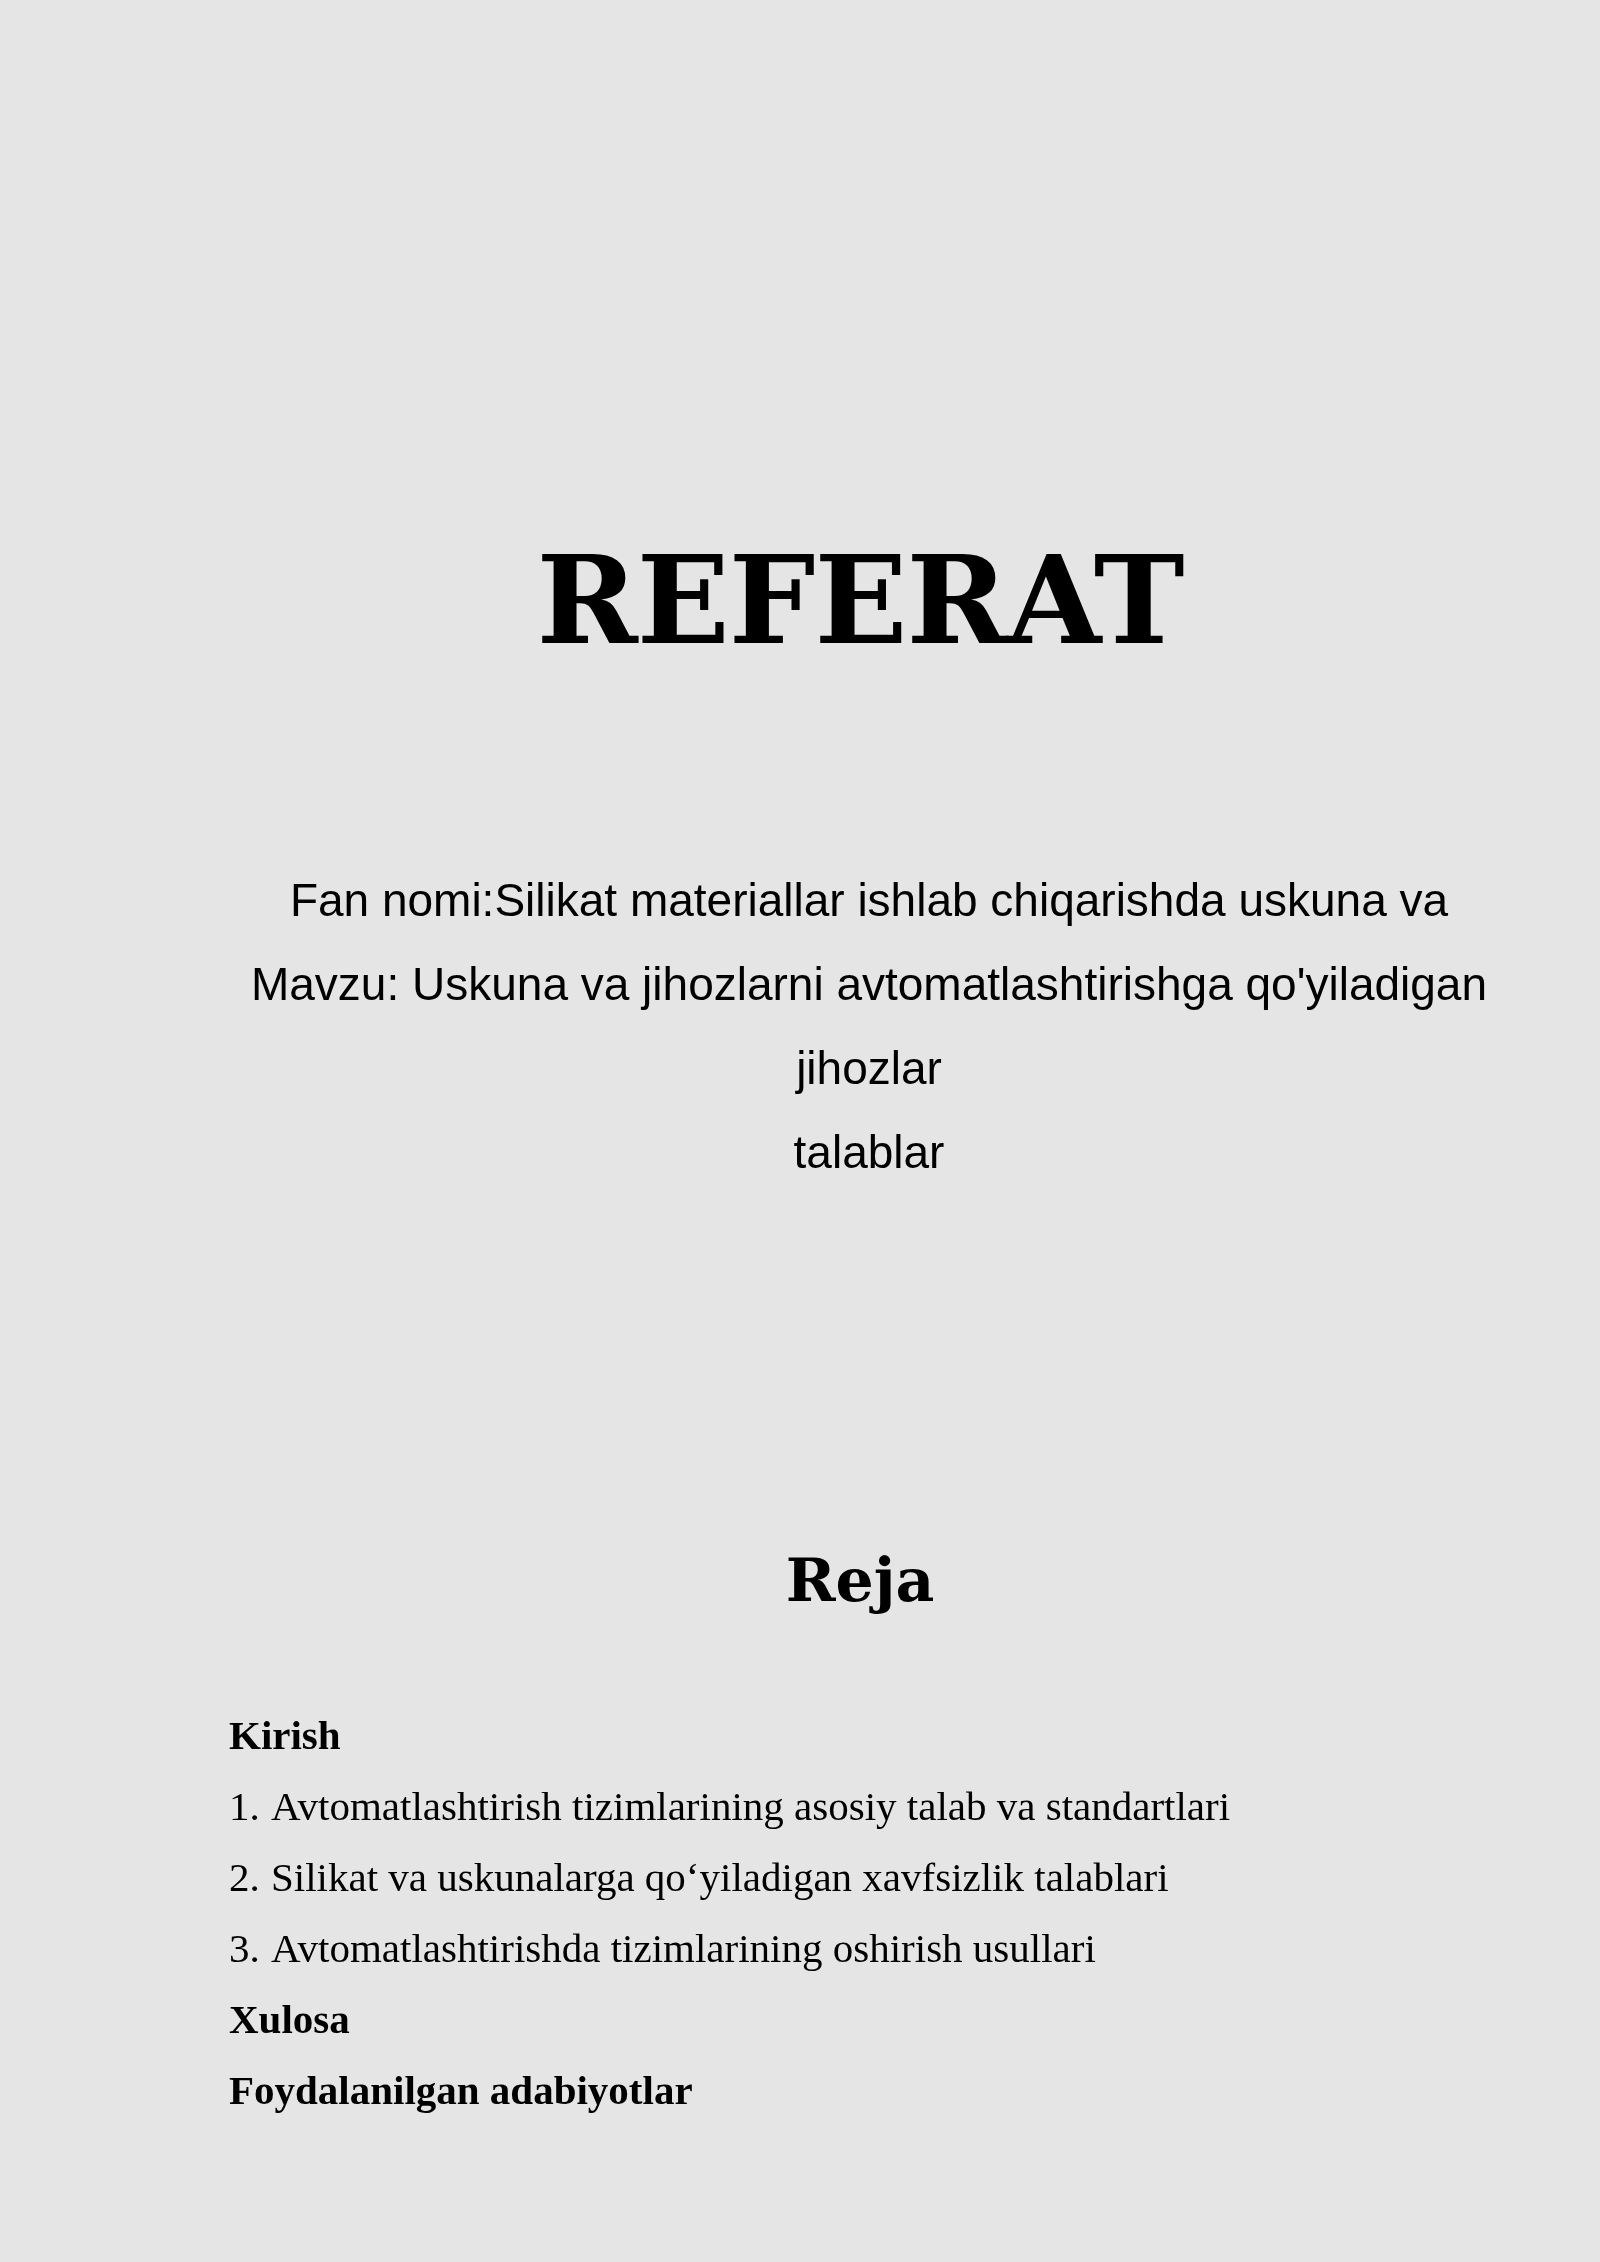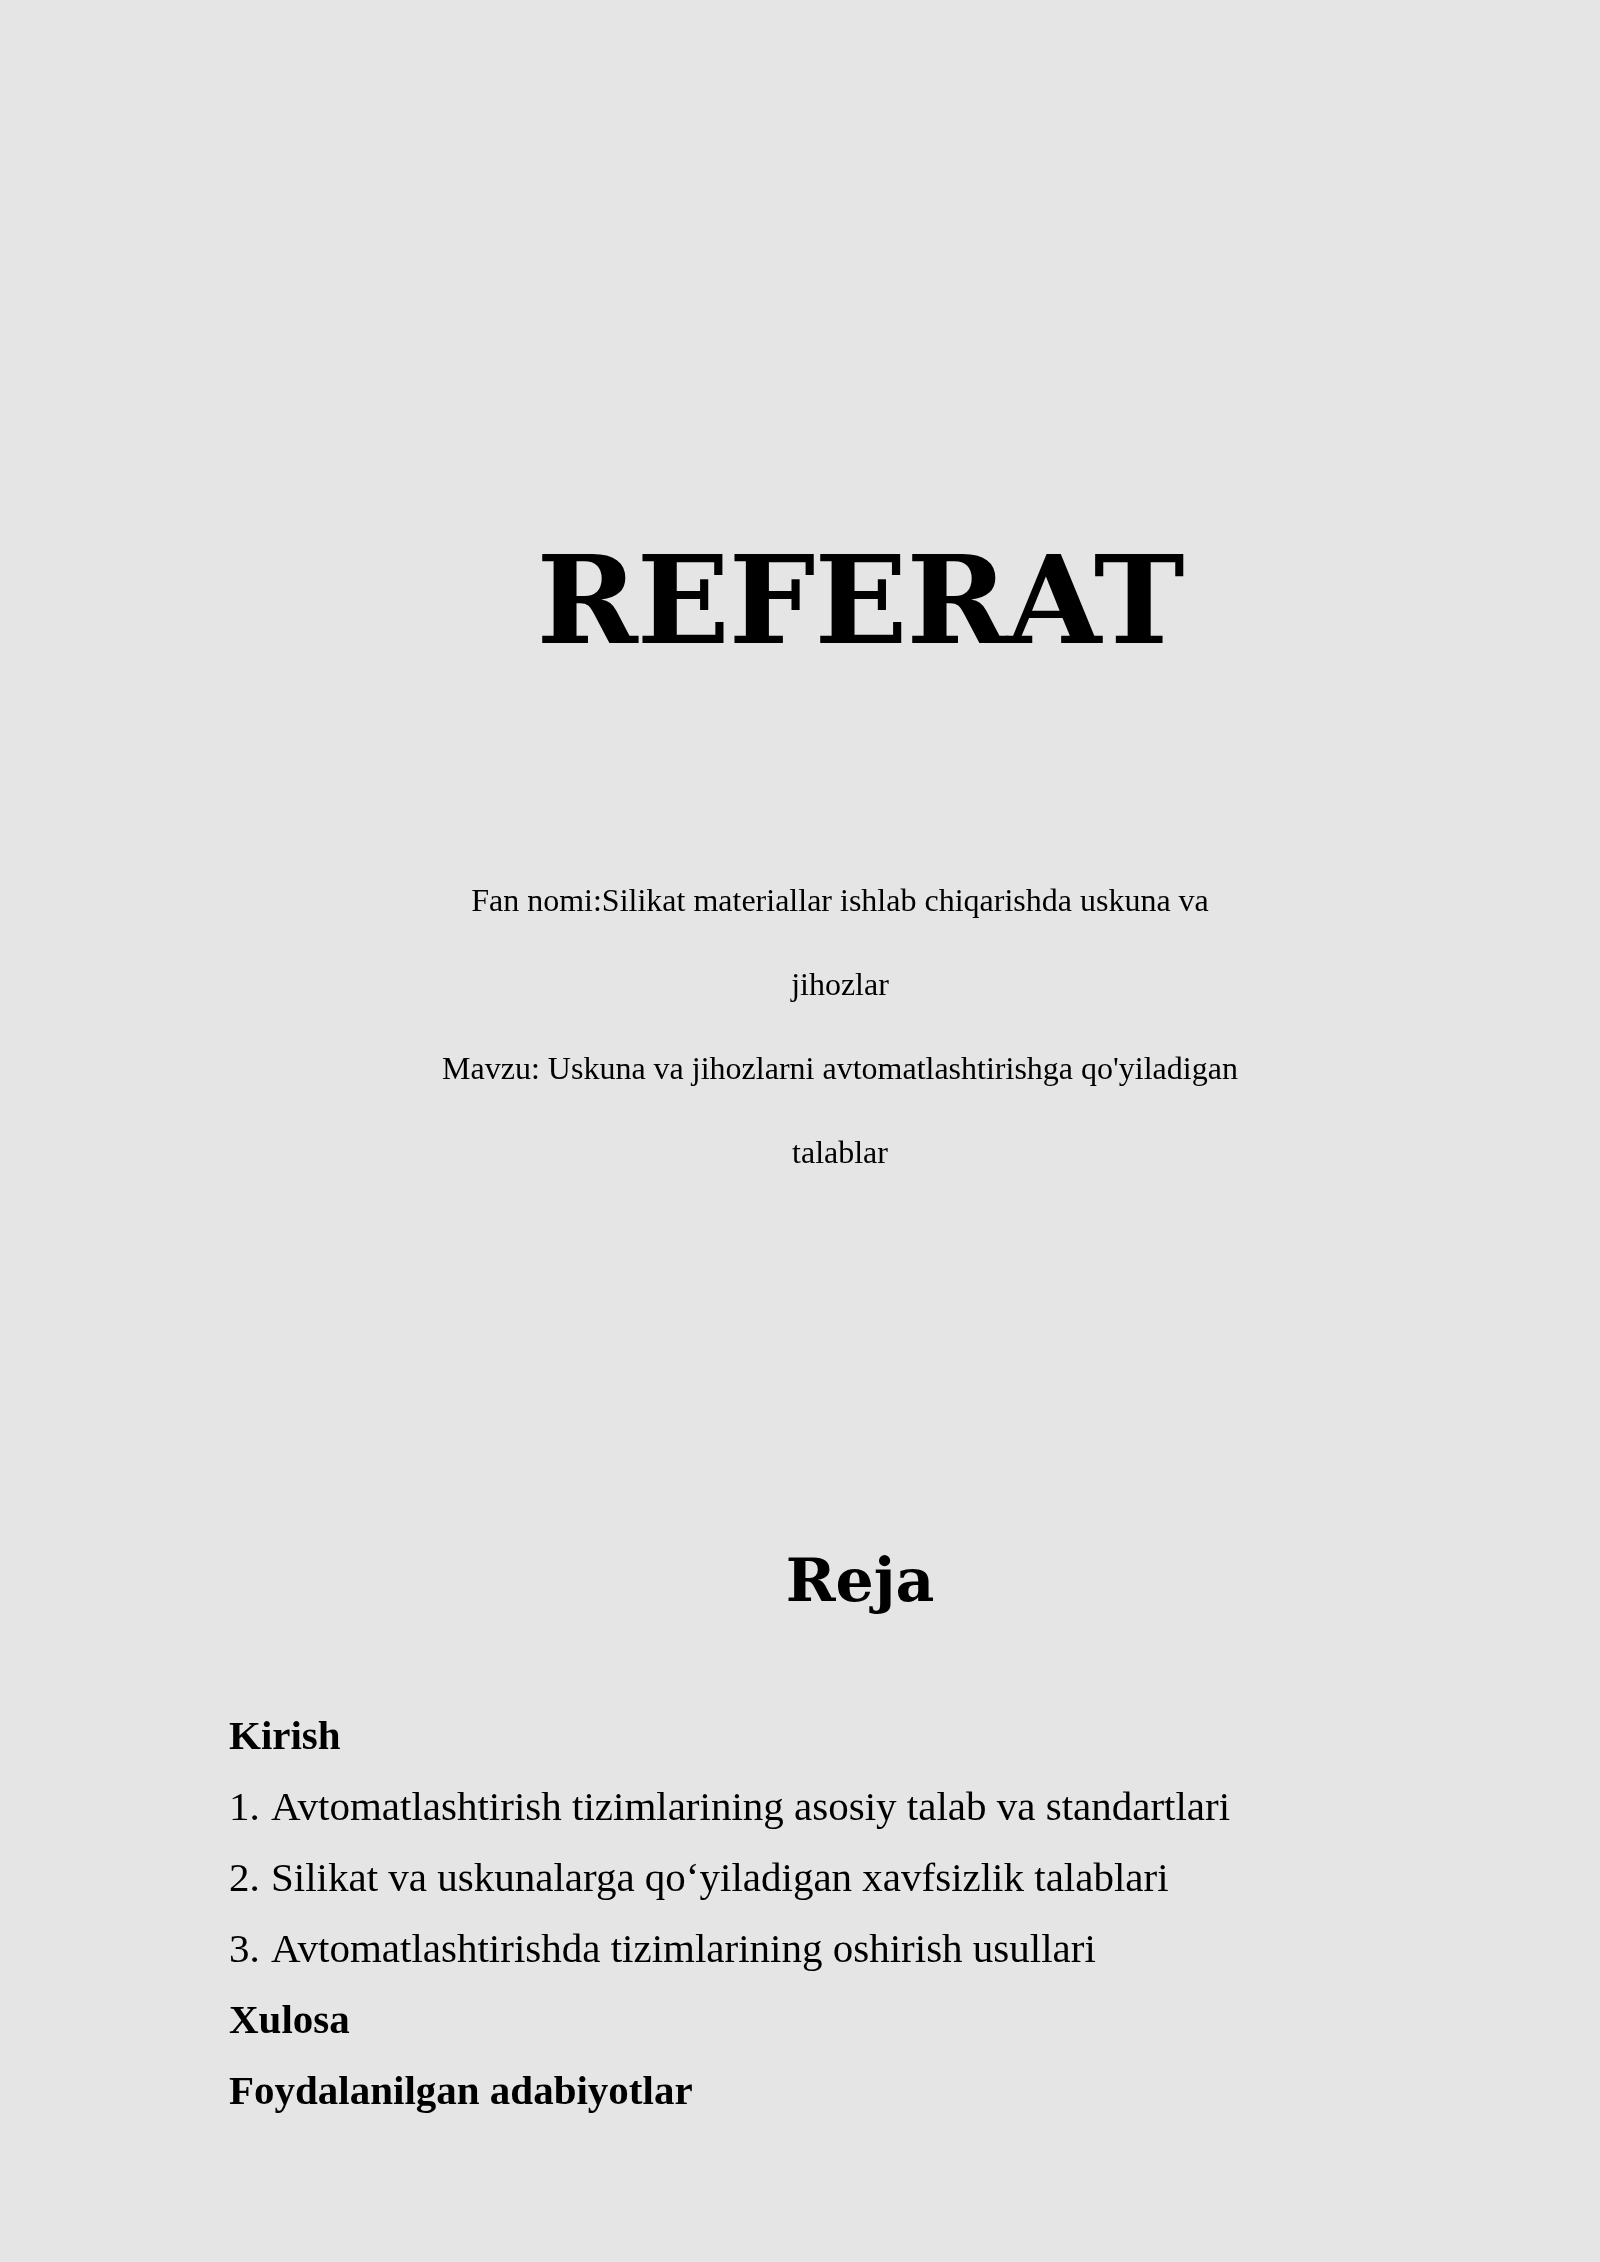--- a/index.html
+++ b/index.html
@@ -30,26 +30,26 @@
       text-align: center;
       font-family: "DejaVu Serif", serif;
       font-weight: bold;
       font-size: 122px;
       line-height: 140px;
       letter-spacing: -1px;
       margin: 0;
     }
     .subject-block {
       position: absolute;
-      left: 215px;
+      left: 244px;
       top: 858px;
       width: 1250px;
       text-align: center;
-      font-family: Liberation Serif, serif;
-      font-size: 32px;
+      font-family: Liberation Sans, sans-serif;
+      font-size: 46px;
       line-height: 84px;
       margin: 0;
     }
     .subject-block p {
       margin: 0;
     }
     .plan-title {
       position: absolute;
       left: 0;
       top: 1540px;
@@ -84,22 +84,22 @@
   </style>
 </head>
 <body>
 
 <div class="page">
 
   <h1 class="title">REFERAT</h1>
 
   <div class="subject-block">
     <p>Fan nomi:Silikat materiallar ishlab chiqarishda uskuna va</p>
+    <p>Mavzu: Uskuna va jihozlarni avtomatlashtirishga qo'yiladigan</p>
     <p>jihozlar</p>
-    <p>Mavzu: Uskuna va jihozlarni avtomatlashtirishga qo'yiladigan</p>
     <p>talablar</p>
   </div>
 
   <h2 class="plan-title">Reja</h2>
 
   <div class="plan">
     <span class="plan-item bold">Kirish</span>
 
     <span class="plan-item">
       <span class="num">1.</span><span>Avtomatlashtirish tizimlarining asosiy talab va standartlari</span>

